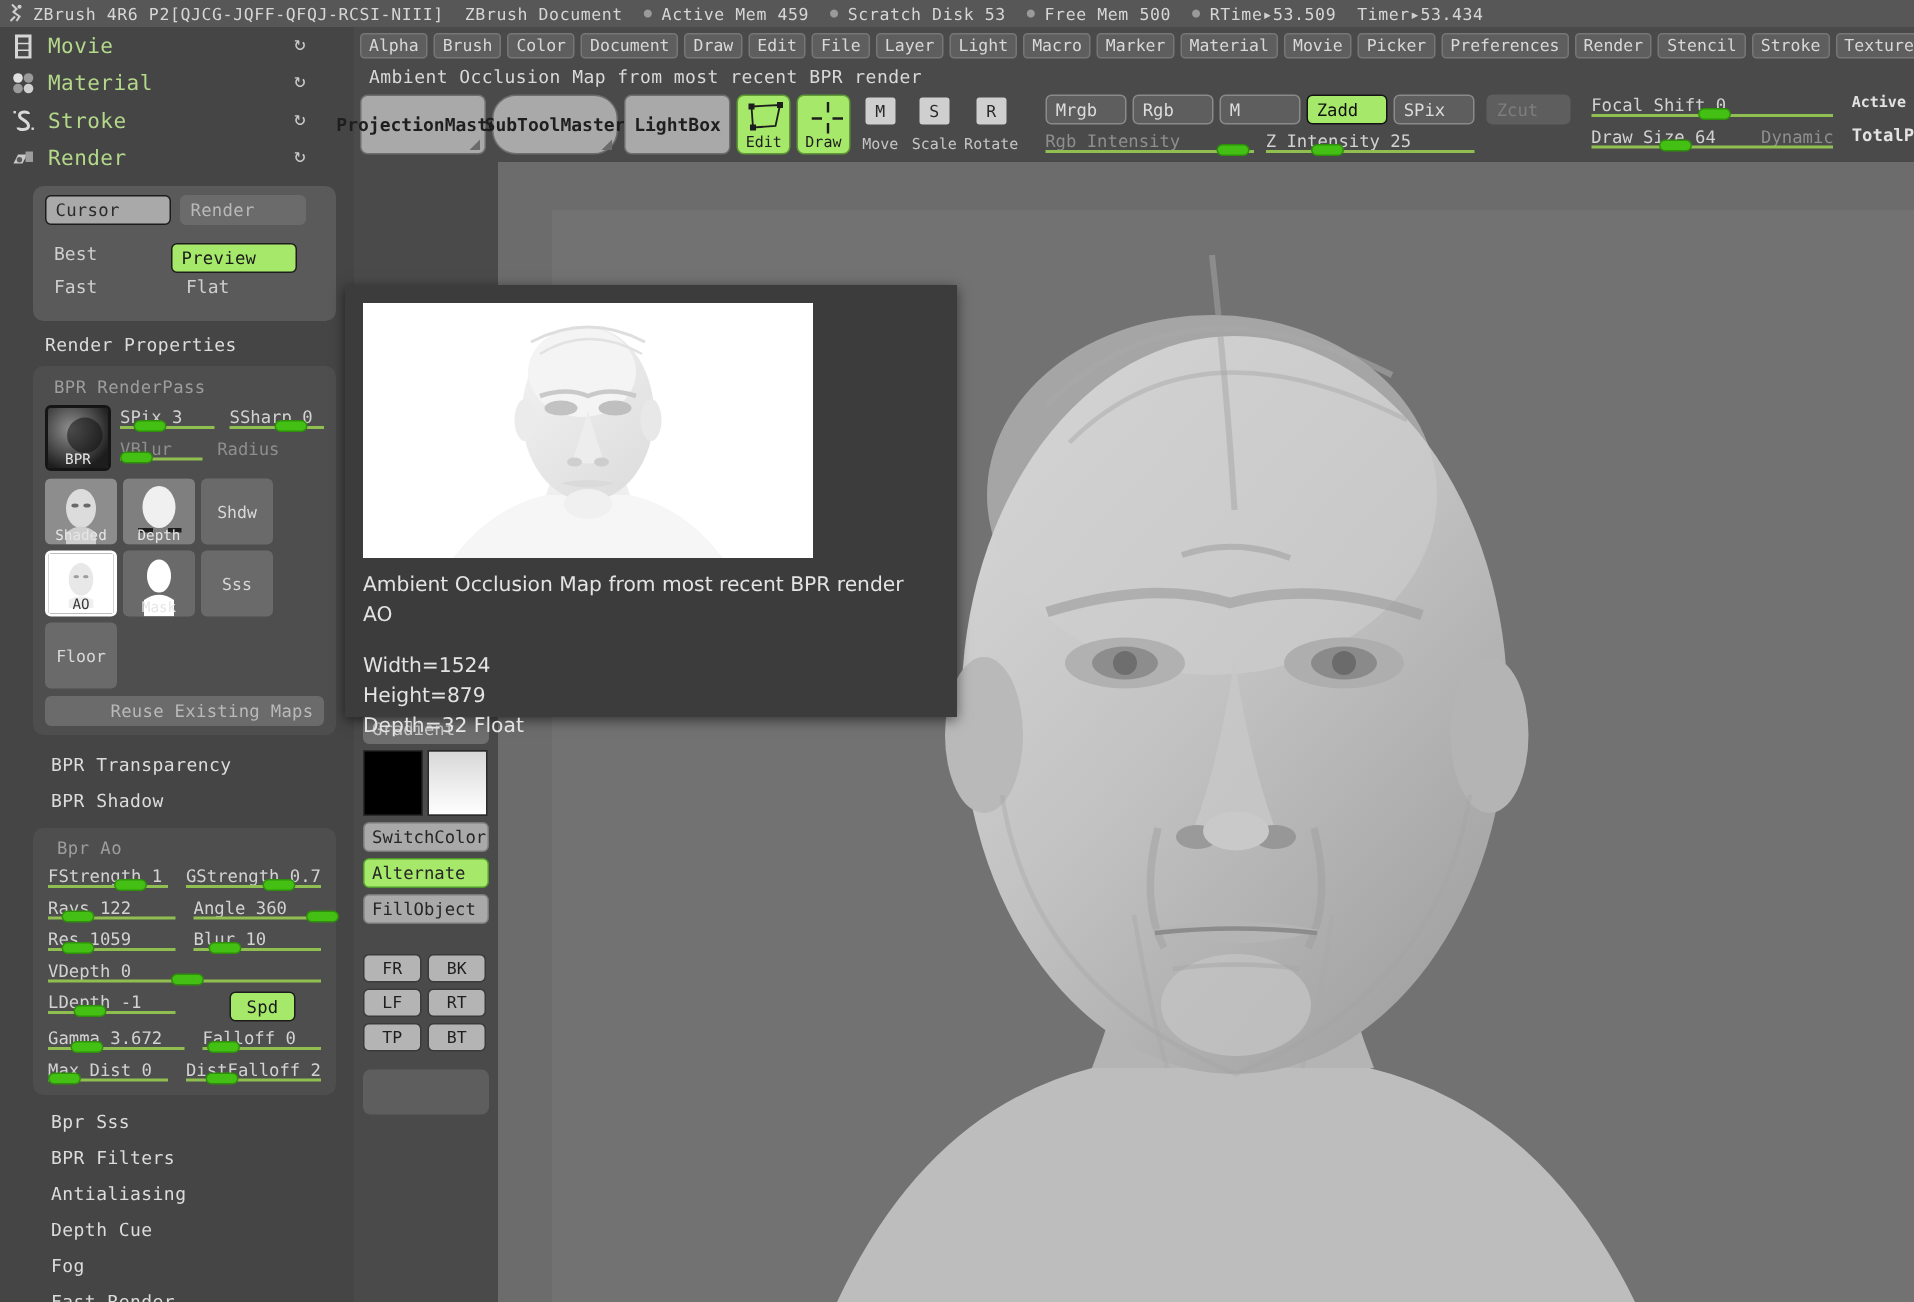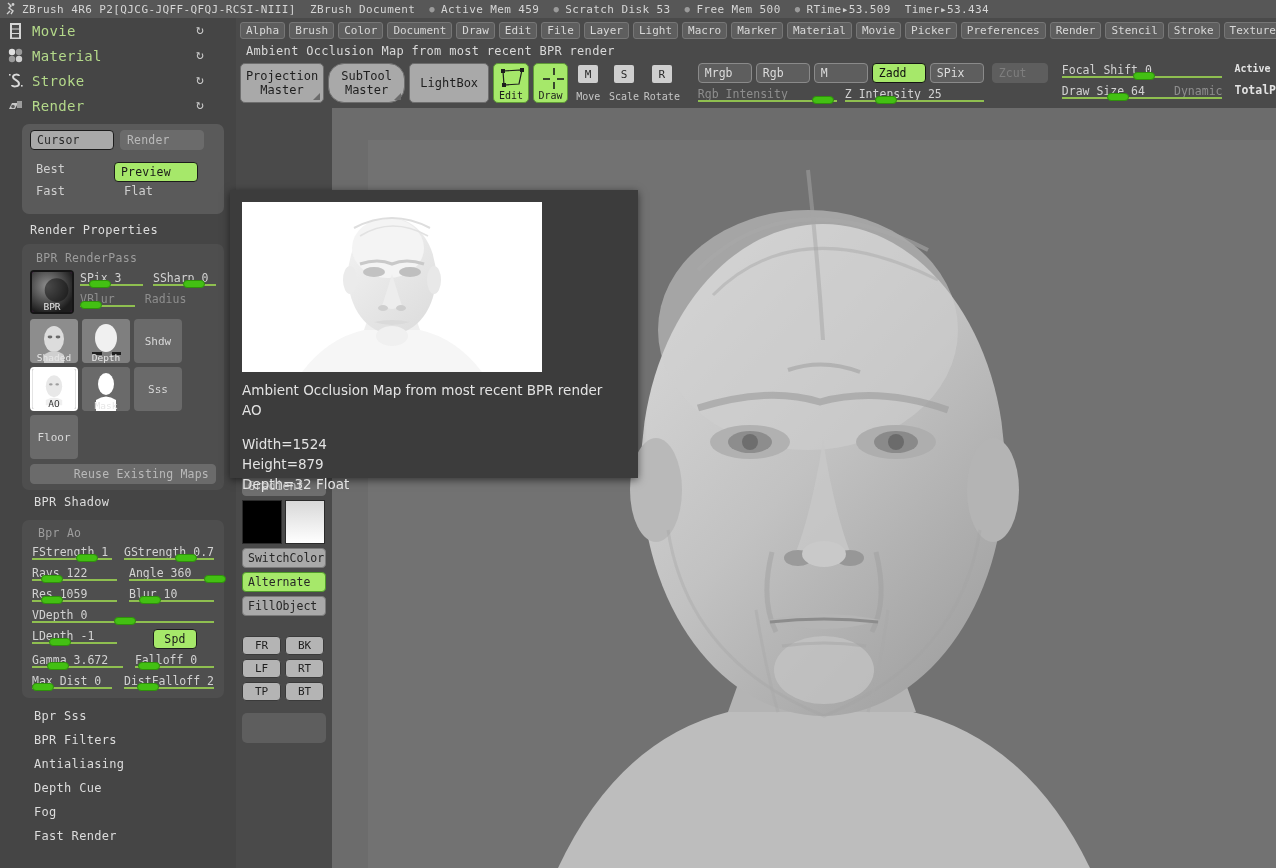--- a/index.html
+++ b/index.html
@@ -138,23 +138,23 @@
   .menubtn{
     background:#5e5e5e; border:1px solid #767676; border-radius:3px;
     color:#d8d8d8; font-size:11px; padding:1px 5px; white-space:nowrap;
   }
   .statusline{
     color:#d9d9d9; font-size:12px; padding:5px 0 0 10px; letter-spacing:.3px;
   }
   .toolbar{ display:flex; align-items:flex-start; padding:5px 0 0 4px; gap:4px;}
   .bigbtn{
     background:#a9a9a9;border:1px solid #6d6d6d;border-radius:5px;
-    color:#1e1e1e;font-size:12px;font-weight:normal;
+    color:#1e1e1e;font-size:12px;font-weight:bold;
     height:40px; display:flex;align-items:center;justify-content:center;
-    flex-direction:column; position:relative; line-height:14px; padding:0 12px;
+    flex-direction:row; position:relative; line-height:14px; padding:0 0;
   }
   .corner{
     position:absolute; right:3px; bottom:2px;
     width:0;height:0;border-left:7px solid transparent;border-bottom:7px solid #6b6b6b;
   }
   .modebtn{
     width:40px;height:40px;background:#a6e86a;border:1px solid #5f9a37;border-radius:5px;
     position:relative; display:flex;align-items:flex-end;justify-content:center;
     font-size:10px;color:#1d1d1d;padding-bottom:1px;
   }
@@ -403,20 +403,21 @@
         </div>
 
         <div class="thumb">
           <span class="tlabc">Floor</span>
         </div>
       </div>
 
       <div class="zbtn grey" style="margin-top:5px;text-align:right;padding-left:14px;">Reuse Existing Maps</div>
     </div>
 
+    <div class="menuitem" style="margin-top:8px;">BPR Transparency</div>
     <div class="menuitem">BPR Shadow</div>
 
     <div class="group dark" style="margin-top:6px;padding:5px 10px 8px 10px;">
       <div class="grp-title">Bpr Ao</div>
 
       <div style="display:flex;gap:12px;">
         <div style="flex:1;">
           <div class="sl">
             <div class="sl-lab">FStrength 1</div>
             <div class="sl-track"></div>

